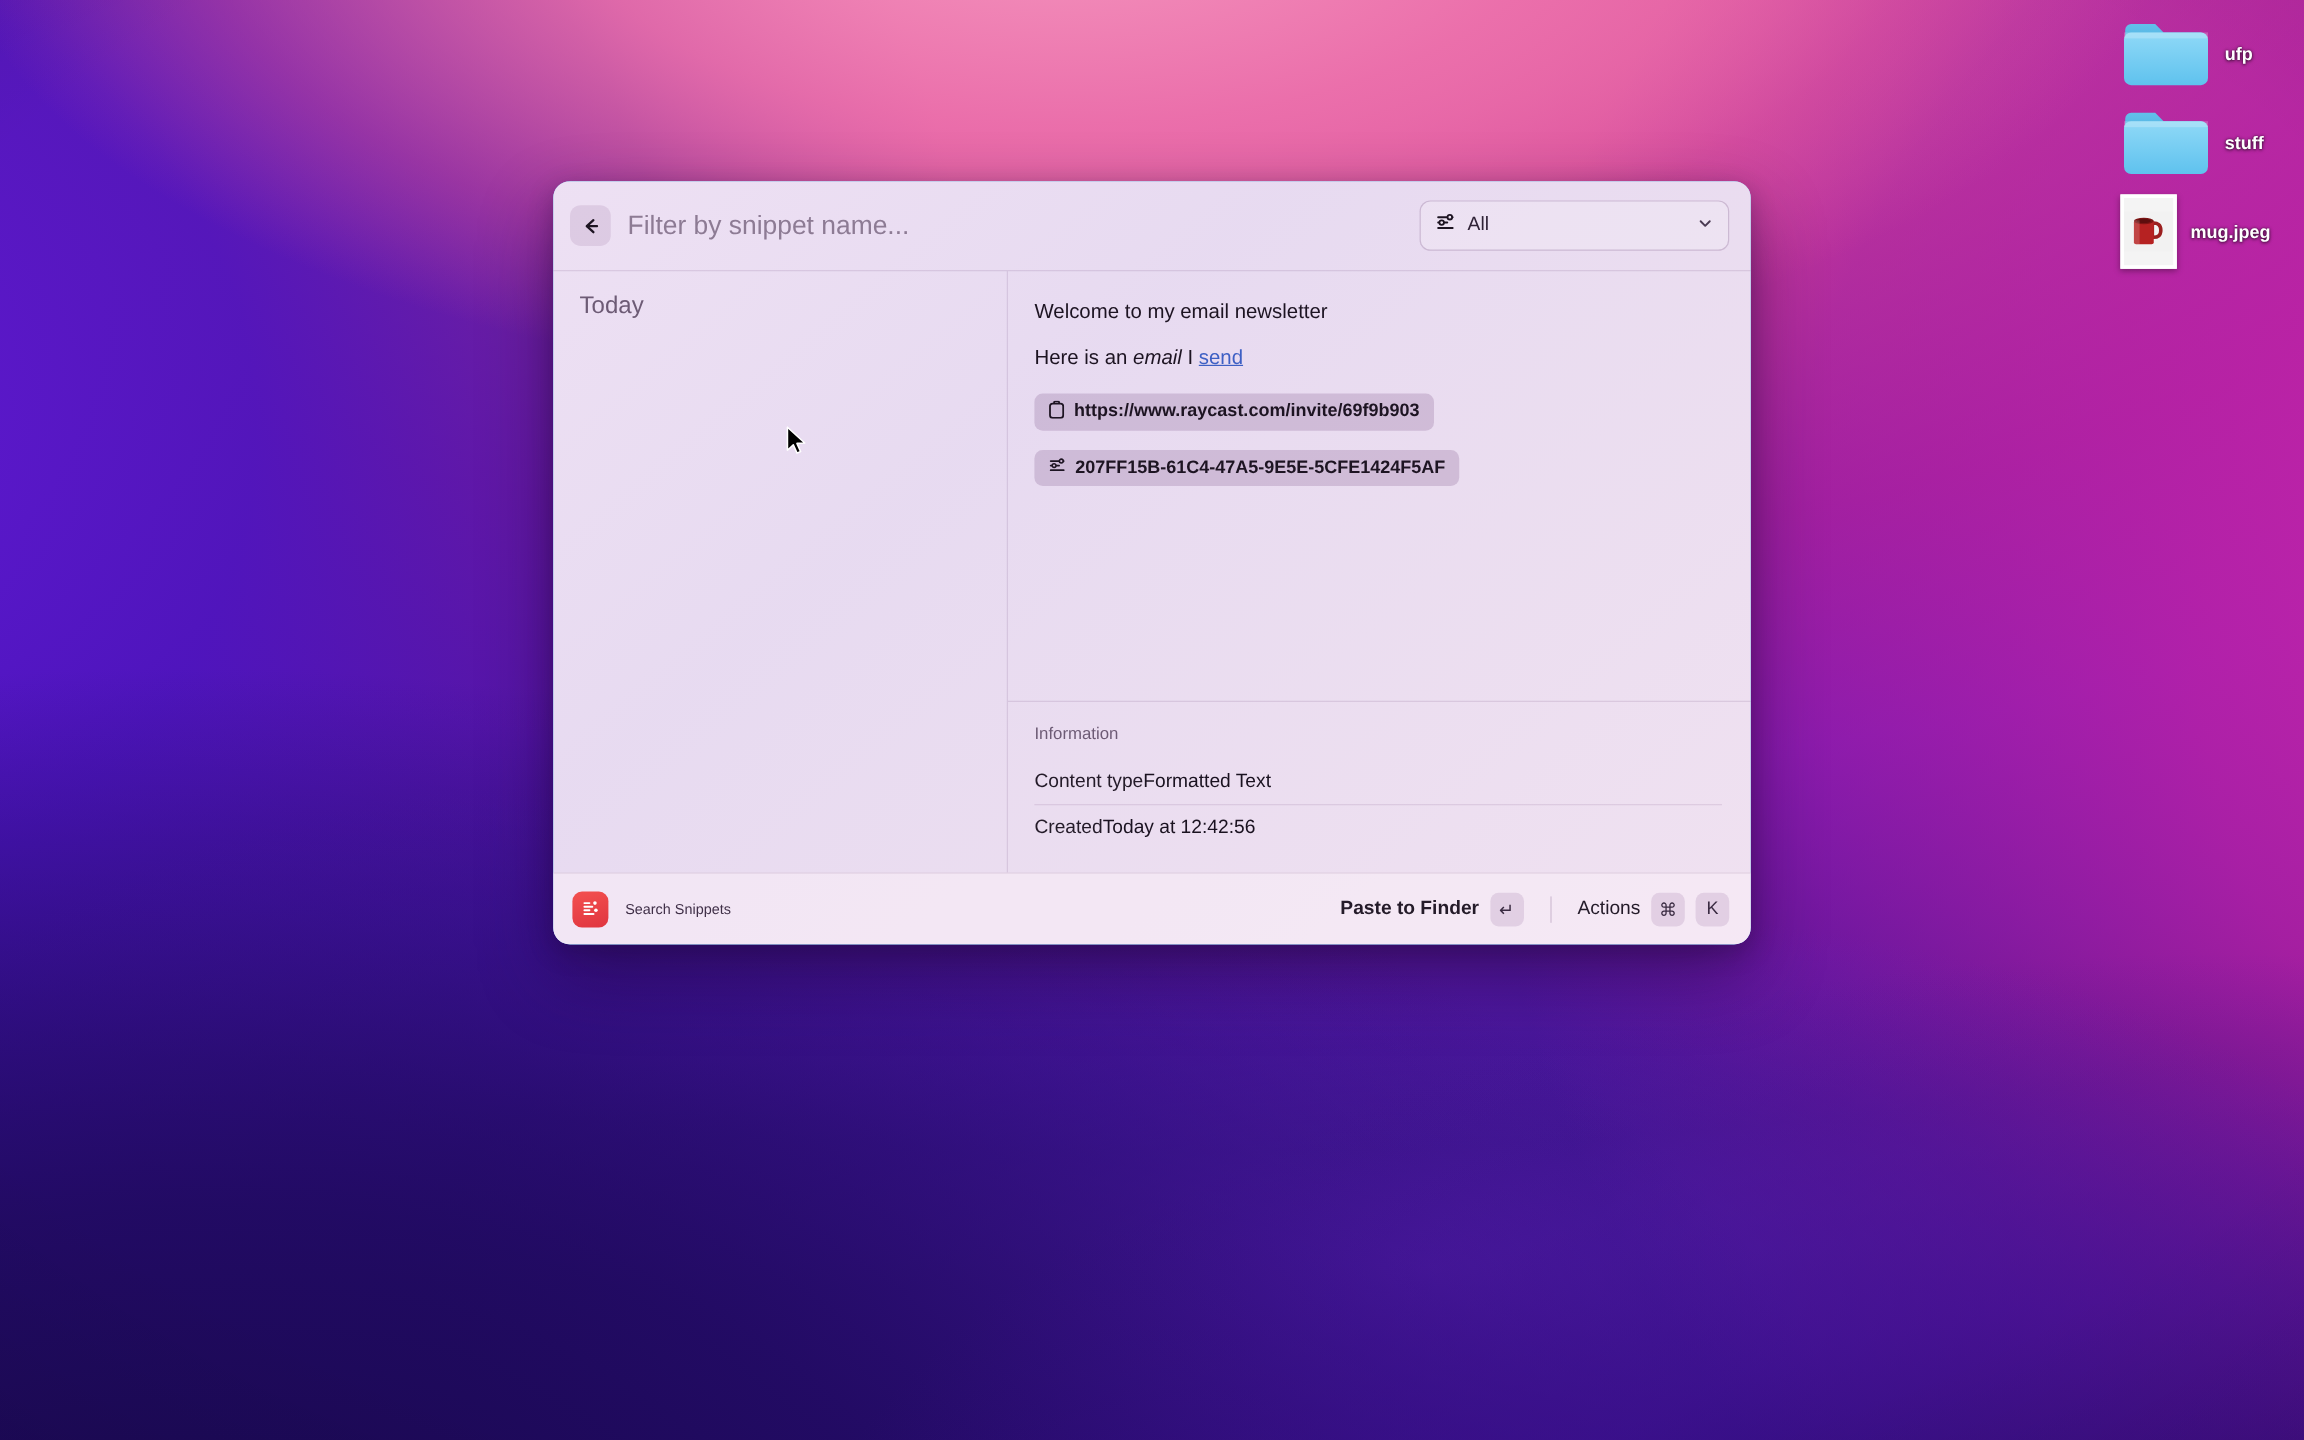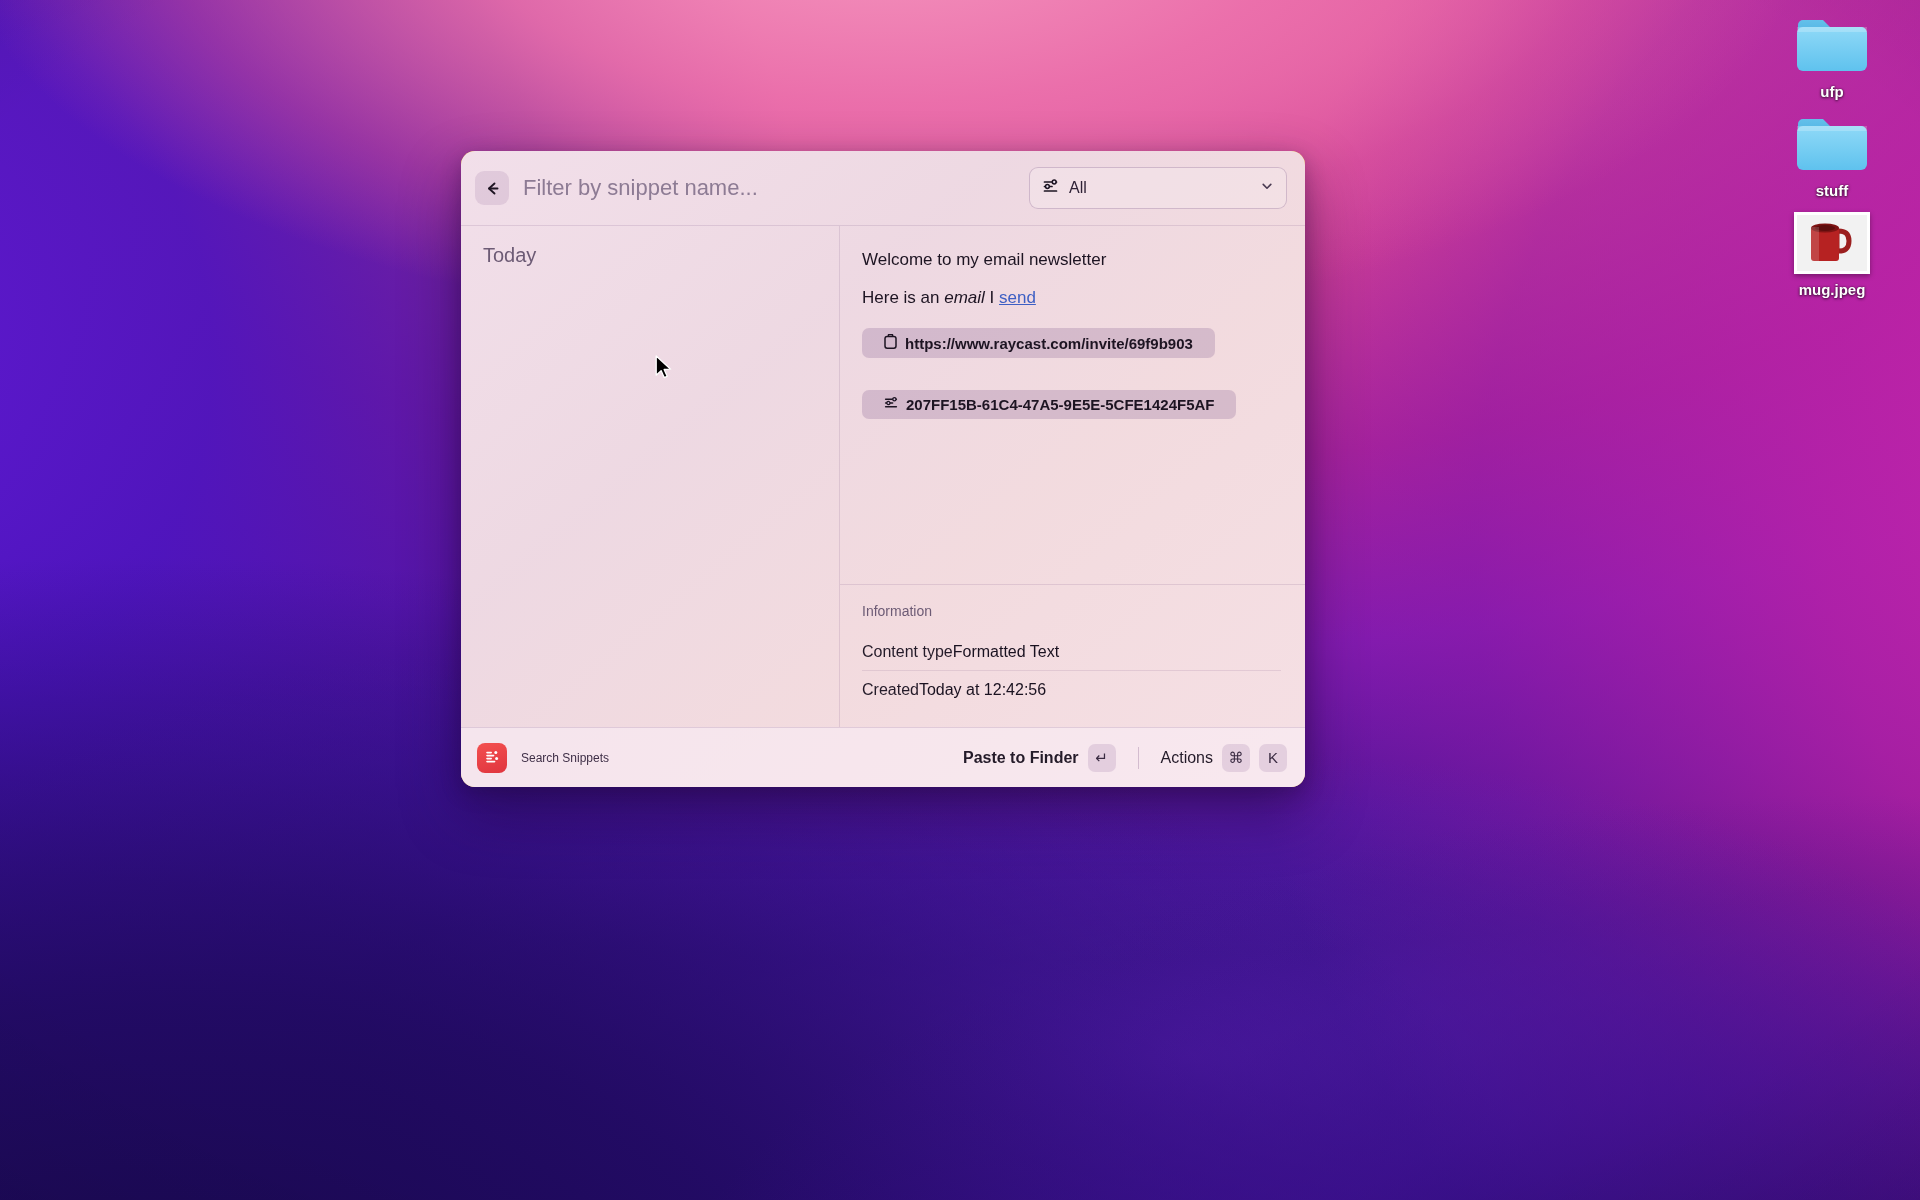--- a/index.html
+++ b/index.html
@@ -65,21 +65,21 @@
   #desktop-icons {
     position: absolute;
     top: 14px; right: 18px;
     width: 140px;
     display: flex; flex-direction: column; align-items: center;
     gap: 12px;
     z-index: 5;
   }
   .desktop-icon {
     width: 130px;
-    display: flex; flex-direction: column; align-items: center;
+    display: flex; flex-direction: row; align-items: center;
     gap: 6px;
     cursor: default;
   }
   .desktop-icon-label {
     font-size: 15px;
     font-weight: bold;
     color: #ffffff;
     text-shadow: 0 1px 3px rgba(0,0,0,0.65), 0 0 2px rgba(0,0,0,0.5);
     padding: 1px 5px;
     border-radius: 4px;
@@ -92,23 +92,23 @@
     border: 3px solid #ffffff;
     box-shadow: 0 2px 5px rgba(0,0,0,0.35);
     display: flex; align-items: center; justify-content: center;
     overflow: hidden;
   }
 
   
   #raycast-window {
     position: absolute;
     left: 461px; top: 151px;
-    width: 844px; height: 636px;
+    width: 998px; height: 636px;
     border-radius: 14px;
-    background: #eab308;
+    background: #7dd3fc;
     box-shadow: 0 26px 60px rgba(28,5,50,0.45), 0 6px 20px rgba(28,5,50,0.30);
     overflow: hidden;
     display: flex; flex-direction: column;
     z-index: 10;
   }
   
   #raycast-window::before {
     content:"";
     position:absolute; inset:0;
     background: linear-gradient(140deg, rgba(242,225,243,0.96) 0%, rgba(238,219,240,0.94) 35%, rgba(243,222,239,0.93) 62%, rgba(246,226,240,0.95) 100%);
@@ -215,26 +215,26 @@
     font-size: 17px; color: #1d1422;
     margin-bottom: 20px;
   }
   .pv-line em { font-style: italic; }
   .pv-link {
     color: #3d5fc4;
     text-decoration: underline;
     cursor: pointer;
   }
   .pv-token {
-    display: inline-flex; align-items: center;
+    display: inline-flex; 
     gap: 8px;
     background: rgba(140,105,150,0.28);
     border-radius: 7px;
-    padding: 6px 22px;
-    margin-bottom: 32px;
+    padding: 6px 12px;
+    margin-bottom: 16px;
     font-size: 15px;
     font-weight: bold;
     color: #1d1422;
     max-width: 100%;
   }
   .token-row { display: block; }
 
   #information {
     flex: 0 0 auto;
     padding: 18px 24px 18px 22px;

